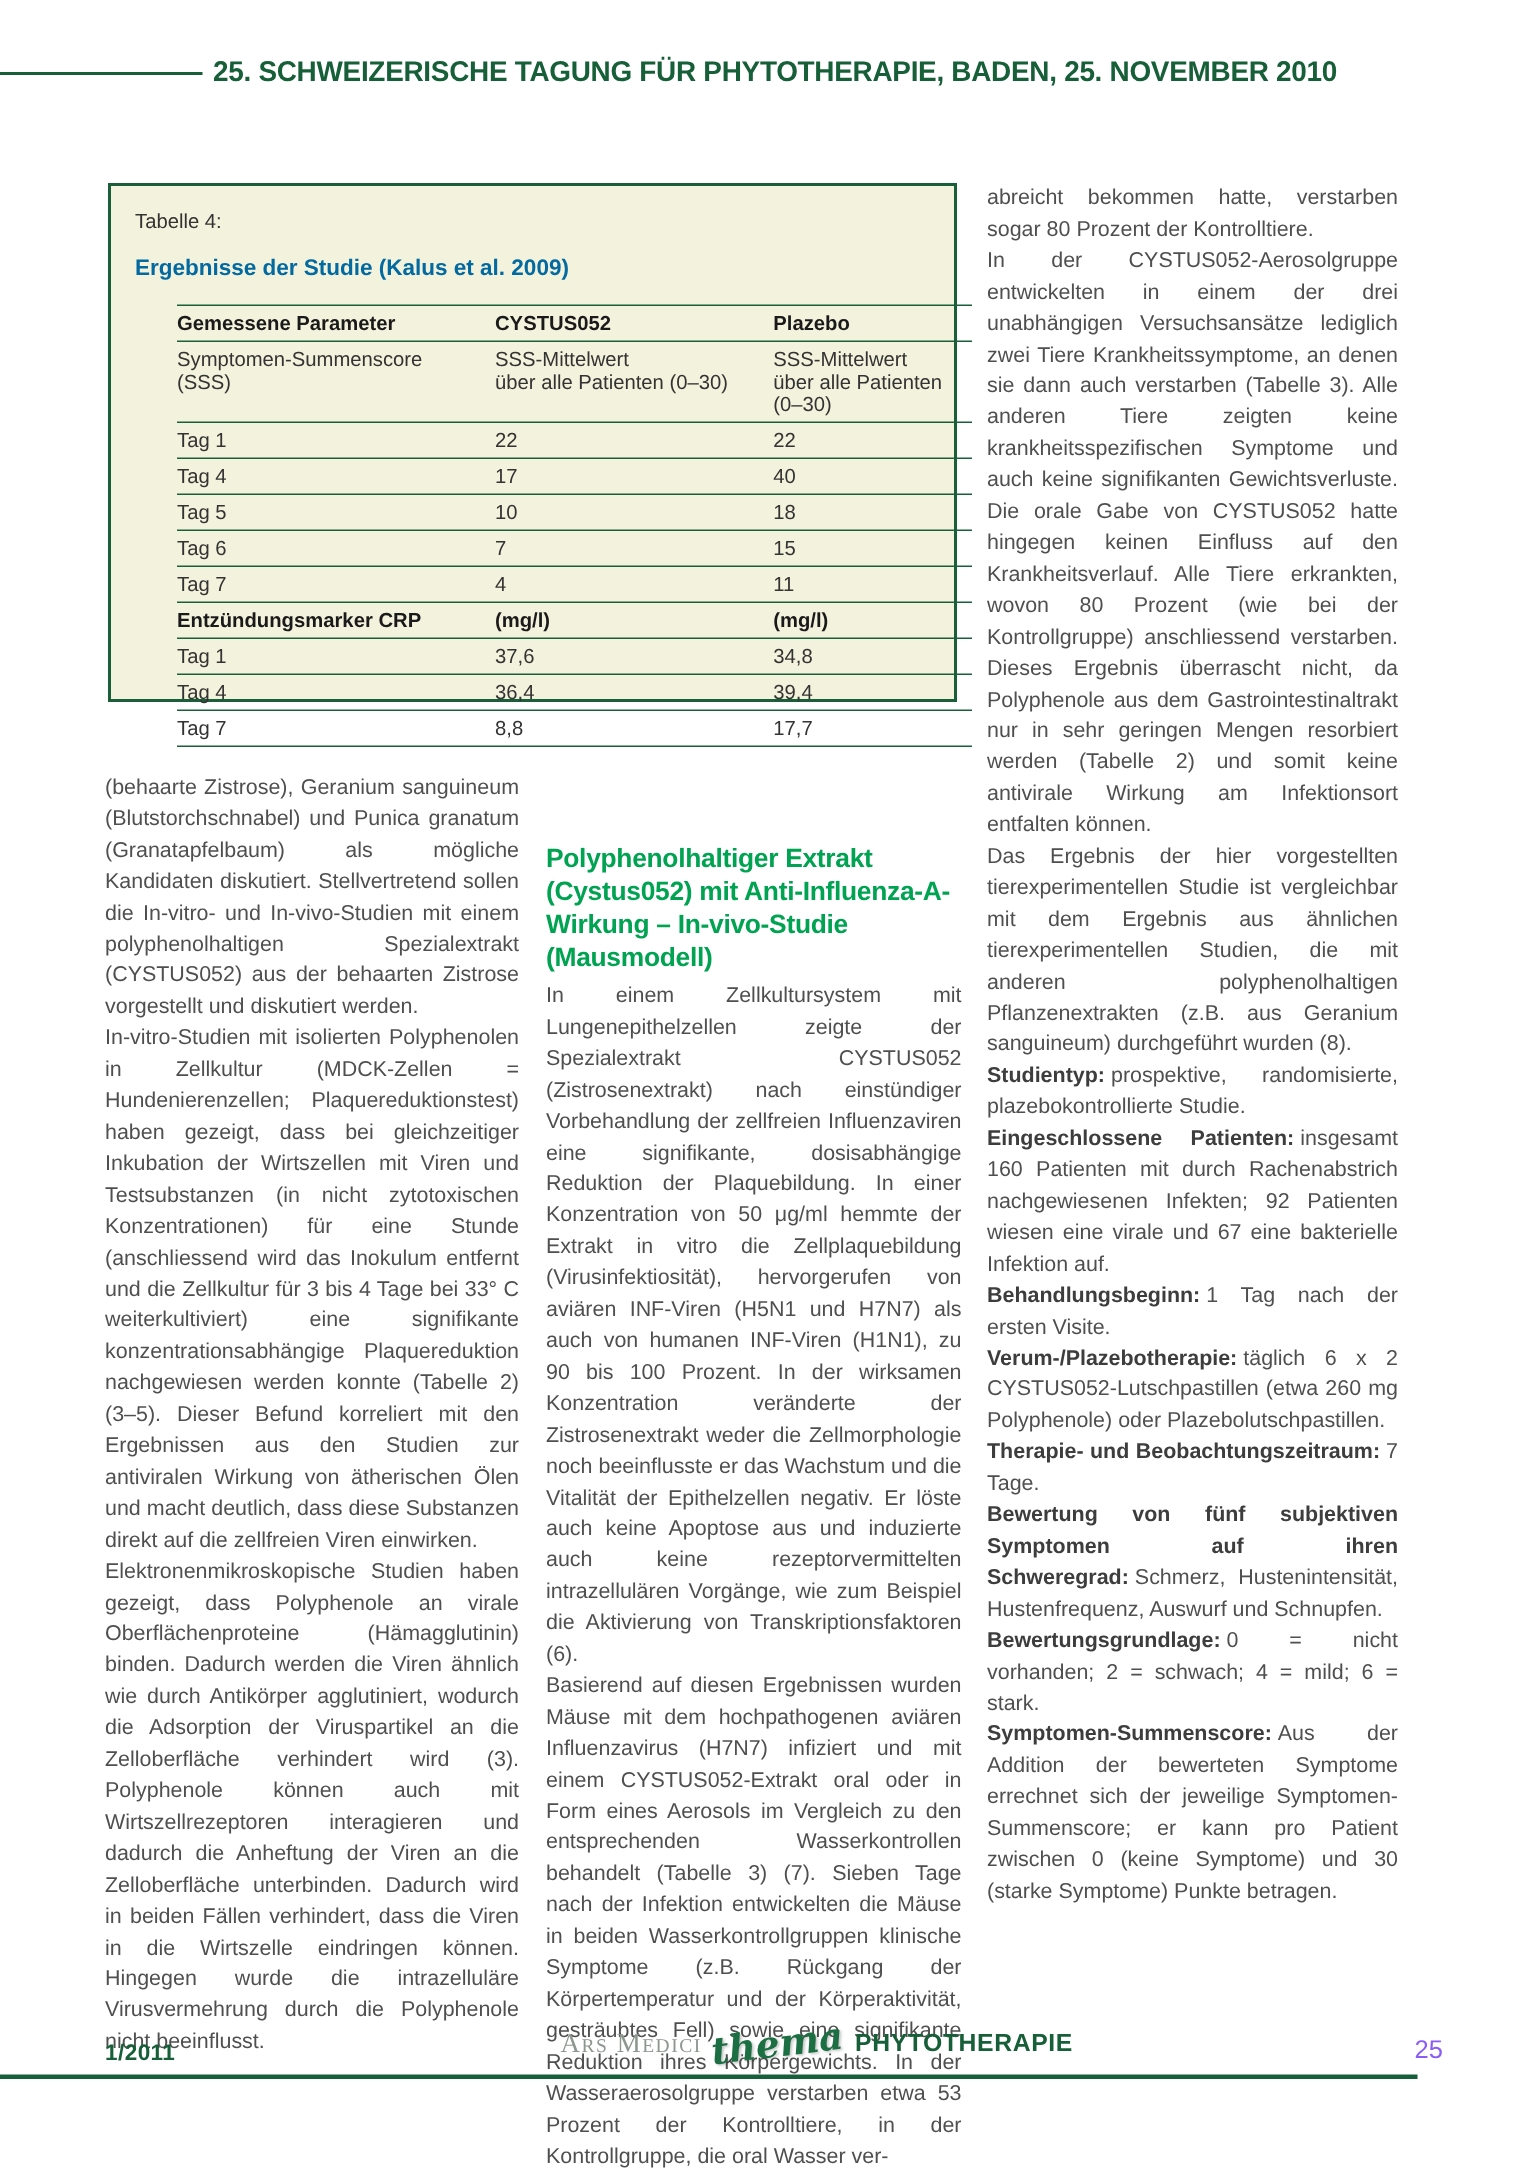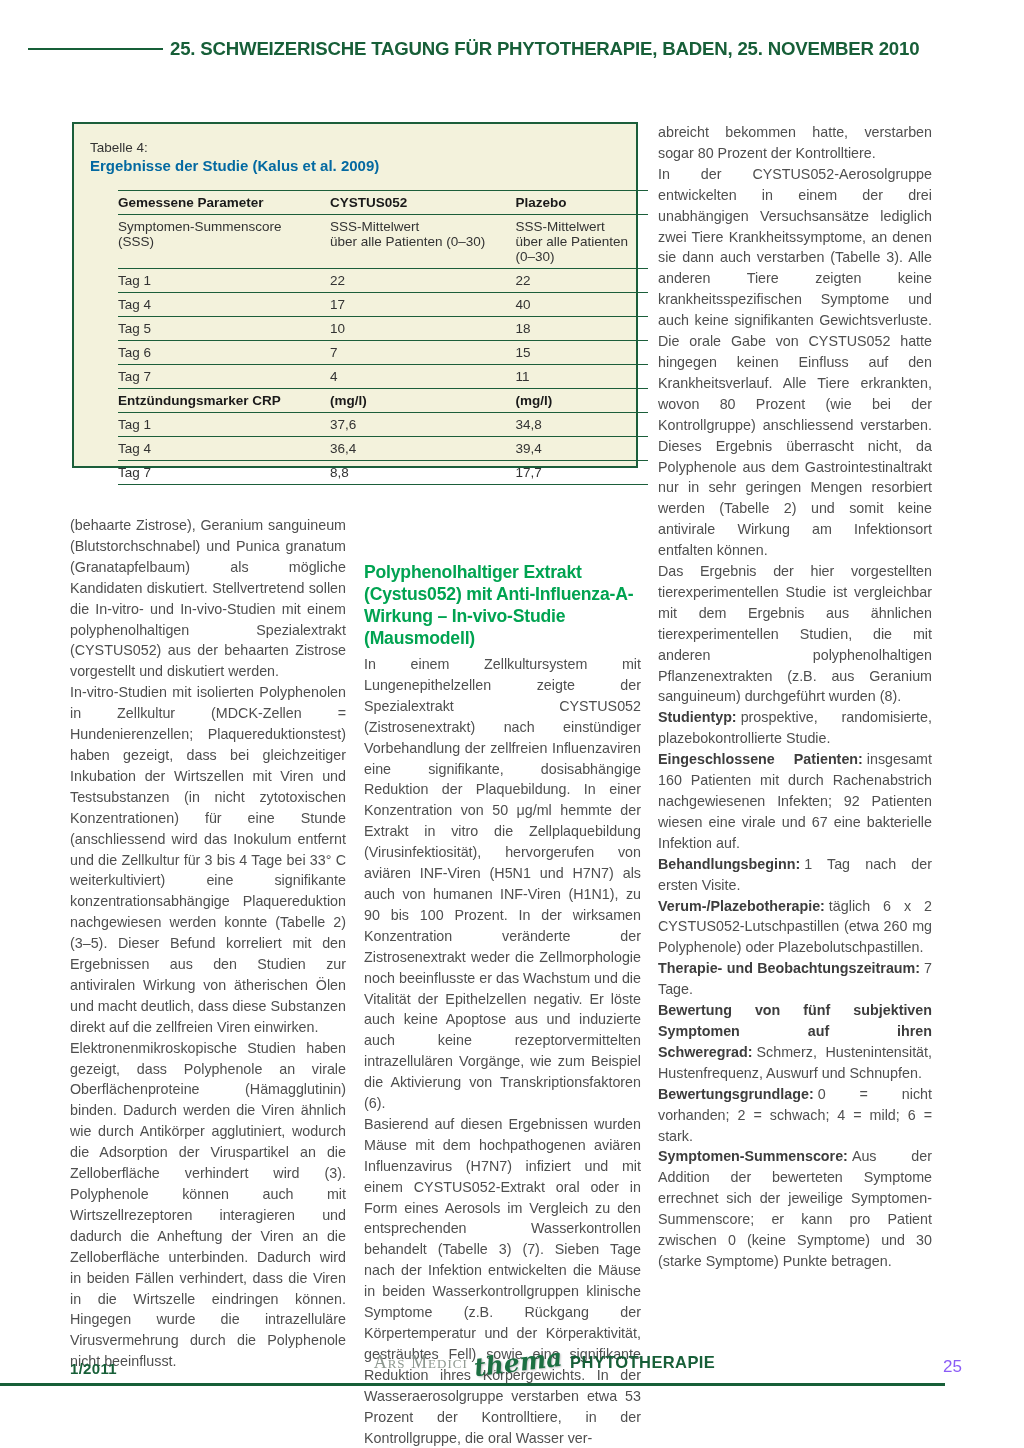--- a/index.html
+++ b/index.html
@@ -2,32 +2,32 @@
 <html lang="de"><head>
 <meta charset="utf-8">
 <style>
   * { margin:0; padding:0; box-sizing:border-box; }
   html,body { background:#ffffff; }
   .page {
     position:relative; width:1024px; height:1448px; background:#ffffff;
     font-family:"Liberation Sans", sans-serif; overflow:hidden;
   }
   
-  .hdr { position:absolute; top:38px; left:0; width:945px; display:flex; align-items:center;padding-left:28px; }
+  .hdr { position:absolute; top:38px; left:0; width:945px; display:flex; align-items:center; }
   .hdr-rule { width:135px; height:2px; background:#175f38; flex:0 0 auto; margin-right:7px; }
   .hdr-title {
     flex:1; color:#175f38; font-size:19px; font-weight:800; letter-spacing:-0.2px;
     white-space:nowrap; transform:scaleX(0.98); transform-origin:left center;
   }
   
   .tbox {
     position:absolute; left:72px; top:122px; width:566px; height:346px;
     background:#f3f2dc; border:2px solid #1b5e3a; padding:16px 16px 10px 16px;
   }
-  .tbox-label { font-size:13.5px; color:#333333; margin-bottom:2px; }
+  .tbox-label { font-size:13.5px; color:#333333; margin-bottom:15px; }
   .tbox-title { font-size:15px; font-weight:bold; color:#0369a1; margin-bottom:16px; }
   table.res { width:100%; border-collapse:collapse; font-size:13.5px; color:#333333;margin-left:28px; }
   table.res th, table.res td {
     text-align:left; vertical-align:top; padding:4px 4px 4px 0;
     border-bottom:1.5px solid #1b5e3a; white-space:pre-line;
   }
   table.res thead th { border-top:1.5px solid #1b5e3a; font-weight:bold; color:#1a1a1a; }
   table.res tr.bold-row td { font-weight:bold; color:#1a1a1a; }
   table.res .c0 { width:40%; } table.res .c1 { width:35%; } table.res .c2 { width:25%; }
   

